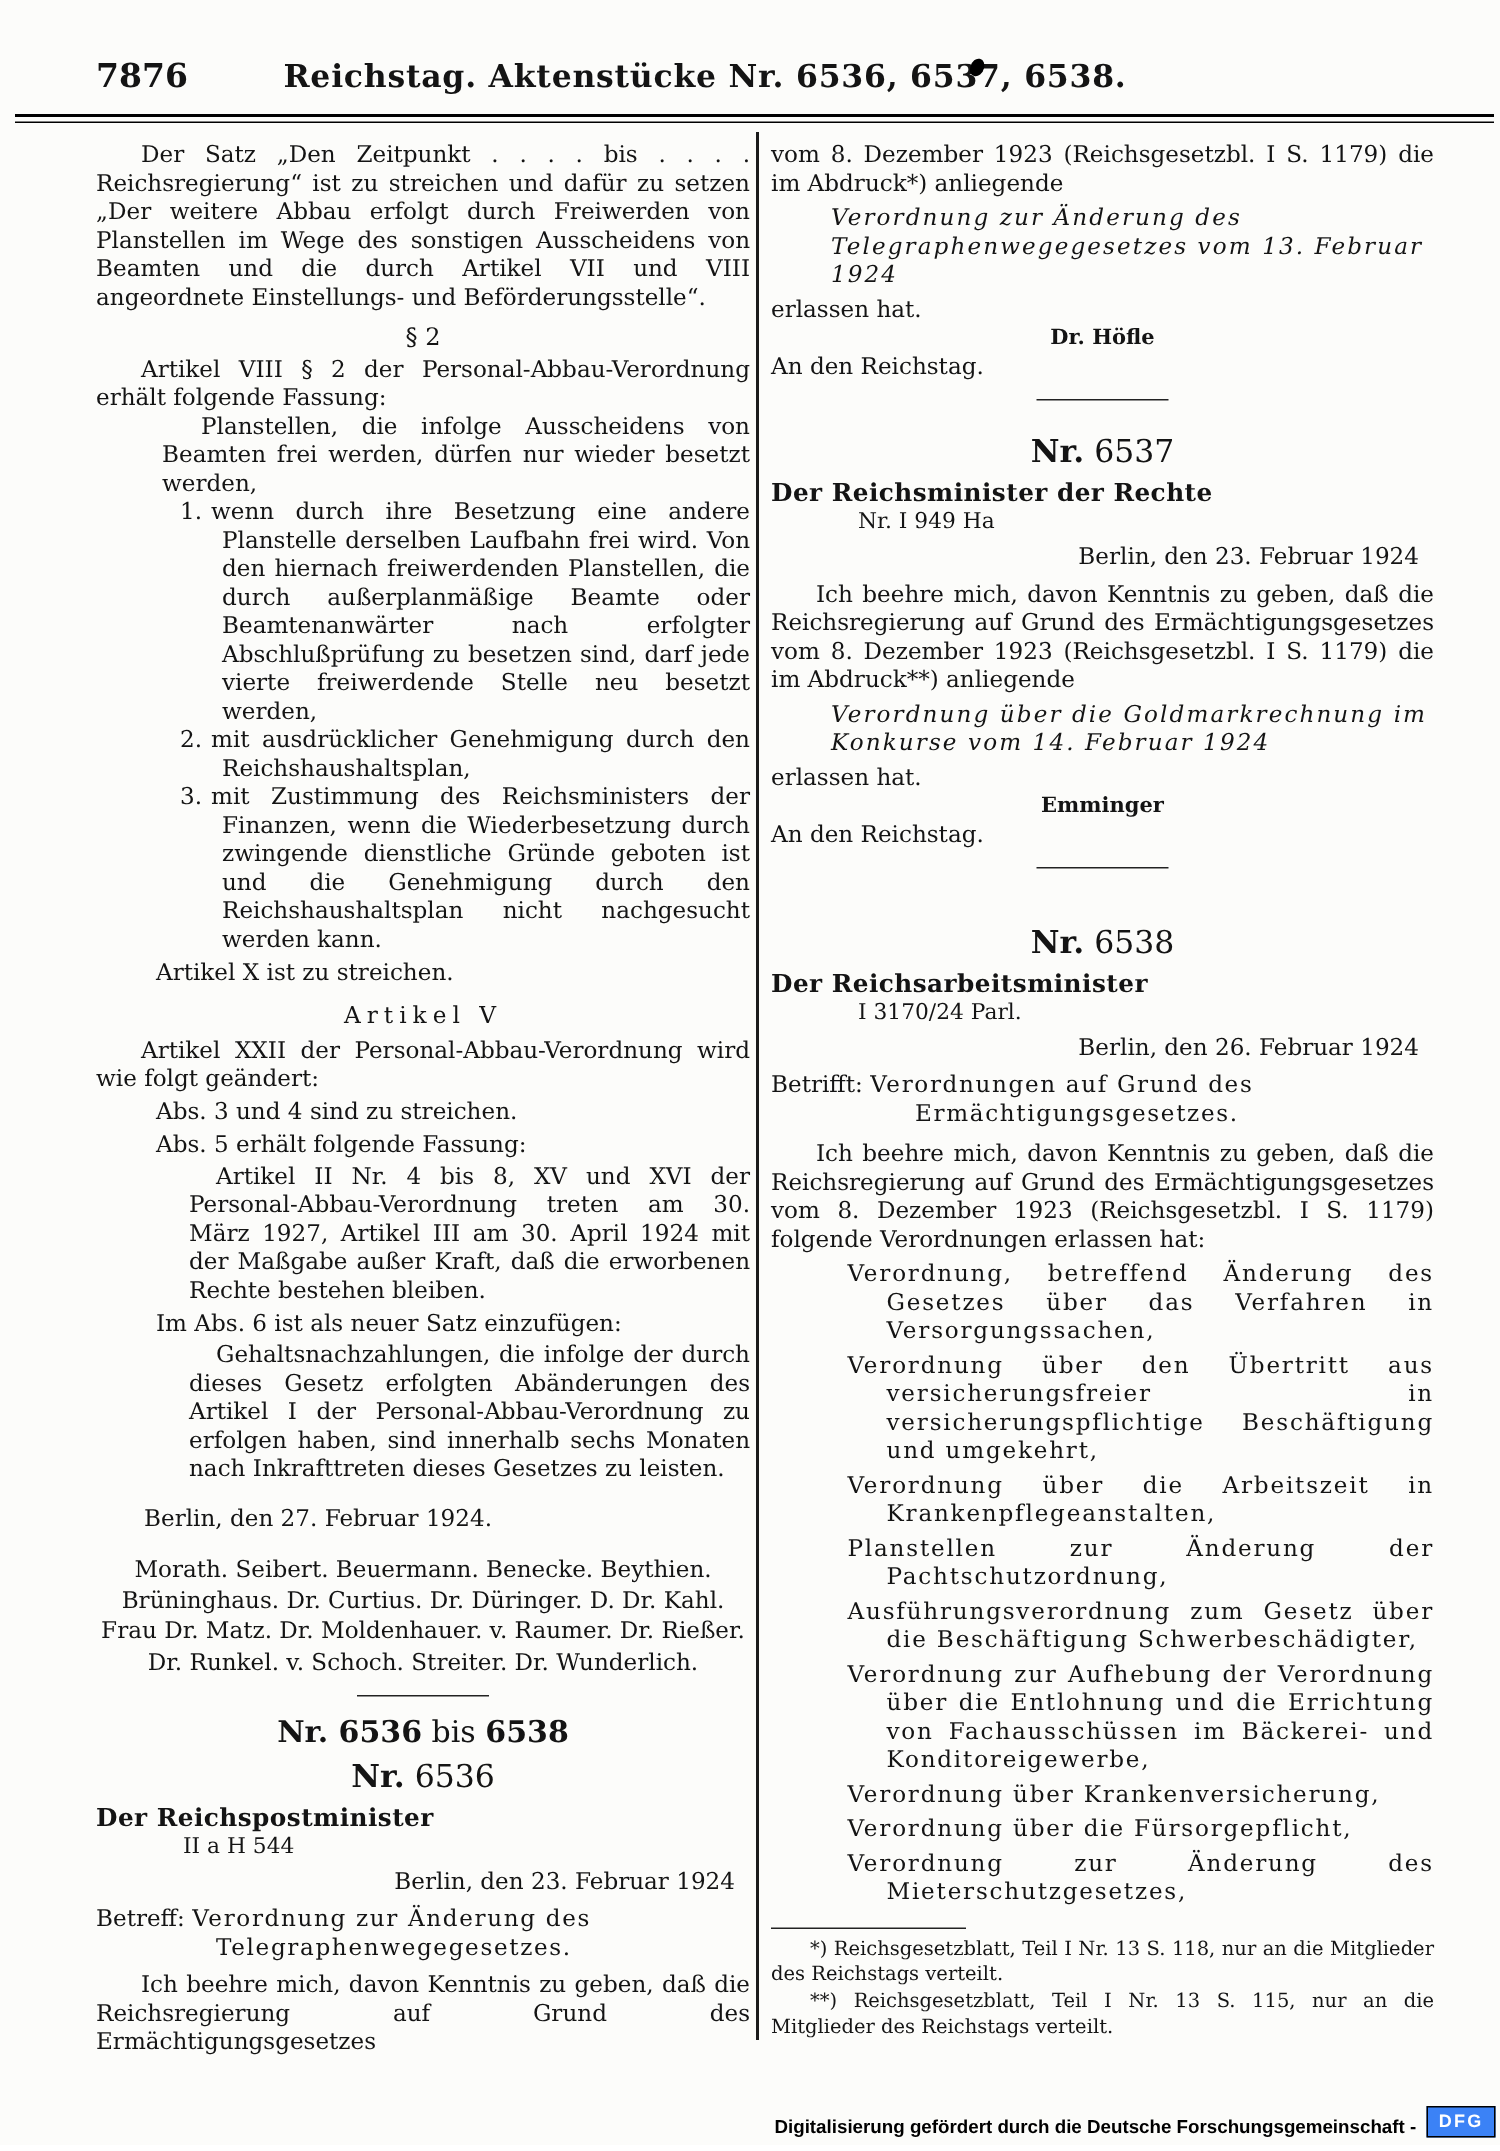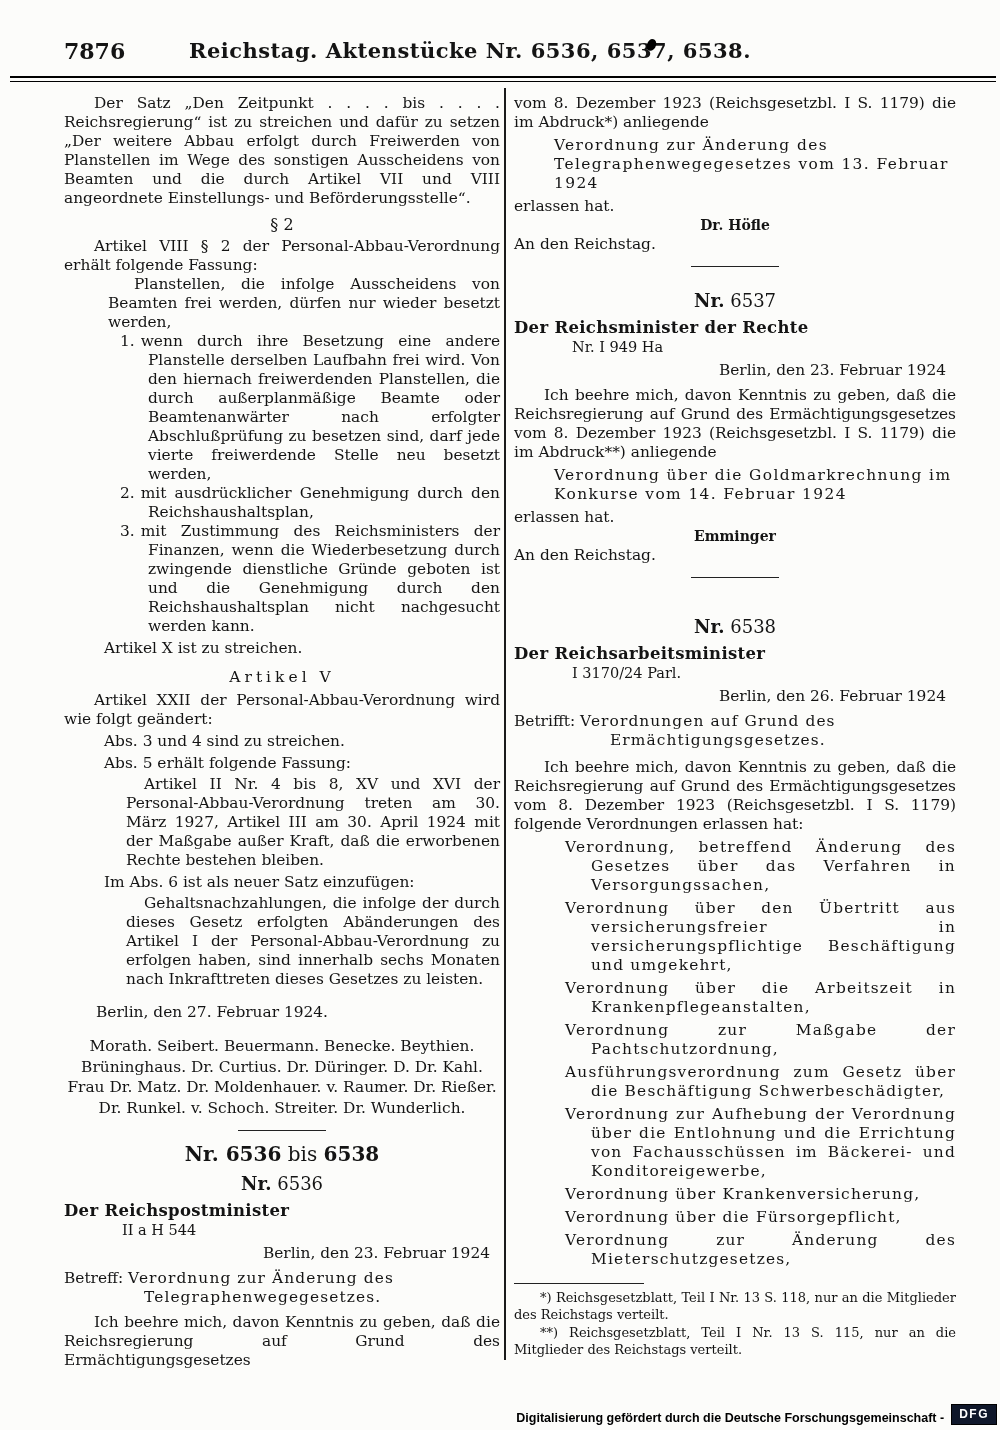--- a/index.html
+++ b/index.html
@@ -28,28 +28,28 @@
   .h-artikel{text-align:center;letter-spacing:4px;font-size:15.5px;margin:10px 0 4px;}
   .list-item{margin:0;padding-left:84px;text-indent:-28px;text-align:justify;}
   .list-num{padding-right:6px;}
   .sub{padding-left:40px;margin-top:3px;}
   .block-quote{padding-left:62px;text-indent:18px;margin-top:2px;text-align:justify;}
   .block-quote2{padding-left:44px;text-indent:26px;text-align:justify;}
   .date-left{text-indent:32px;margin-top:14px;}
   .signatures{margin-top:14px;text-align:center;line-height:20.5px;}
   .divider{width:88px;border-top:1.6px solid #222;margin:12px auto 10px;}
   .h-nr-range{text-align:center;font-size:20px;margin:14px 0 4px;}
-  .h-nr{text-align:center;font-size:18px;margin:10px 0 8px;}
+  .h-nr{text-align:center;font-size:21px;margin:10px 0 8px;}
   .bold{font-weight:bold;}
   .minister{font-weight:bold;font-size:16.5px;margin-top:2px;letter-spacing:.3px;}
   .ref-line{padding-left:58px;font-size:14.5px;margin:1px 0 4px;}
   .date-right{text-align:right;padding-right:10px;margin:2px 0 6px;}
   .betreff{padding-left:80px;text-indent:-80px;margin:4px 0 6px;}
   .spaced-sm{letter-spacing:1.1px;}
-  .vo-block{padding-left:40px;margin:4px 0;letter-spacing:1.4px;text-align:left;}
+  .vo-block{padding-left:40px;margin:4px 0;letter-spacing:1.4px;text-align:left;font-style:italic;}
   .sig-name{text-align:center;font-weight:bold;font-size:14px;margin:0 0;}
   .vo-item{padding-left:77px;text-indent:-26px;margin:4px 0;letter-spacing:1.2px;text-align:justify;}
   .footnote-rule{width:130px;border-top:1.2px solid #222;margin:14px 0 6px;}
   .footnote{font-size:13px;line-height:16.5px;text-indent:26px;text-align:justify;margin:0 0 2px;}
   
   .dfg-footer{position:absolute;right:3px;bottom:5px;display:flex;align-items:flex-end;gap:7px;
     font-family:"Liberation Sans", sans-serif;font-size:12.5px;font-weight:bold;color:#000;margin-left:35px;}
   .dfg-logo{display:inline-block;color:#fff;padding:2px 7px 3px;font-size:12px;font-weight:bold;letter-spacing:1.5px;border:1px solid #000;}
 </style>
 </head>
@@ -139,30 +139,30 @@
     <div class="ref-line">I 3170/24 Parl.</div>
     <div class="date-right">Berlin, den 26. Februar 1924</div>
 
     <div class="betreff" style="padding-left:96px;text-indent:-96px;"><span>Betrifft:</span> <span class="spaced-sm">Verordnungen auf Grund des Ermächtigungsgesetzes.</span></div>
 
     <p class="p first-indent" style="margin-top:8px;">Ich beehre mich, davon Kenntnis zu geben, daß die Reichsregierung auf Grund des Ermächtigungsgesetzes vom 8. Dezember 1923 (Reichsgesetzbl. I S. 1179) folgende Verordnungen erlassen hat:</p>
 
     <div class="vo-item">Verordnung, betreffend Änderung des Gesetzes über das Verfahren in Versorgungssachen,</div>
     <div class="vo-item">Verordnung über den Übertritt aus versicherungsfreier in versicherungspflichtige Beschäftigung und umgekehrt,</div>
     <div class="vo-item">Verordnung über die Arbeitszeit in Krankenpflegeanstalten,</div>
-    <div class="vo-item">Verordnung zur Maßgabe der Pachtschutzordnung,</div>
+    <div class="vo-item">Planstellen zur Änderung der Pachtschutzordnung,</div>
     <div class="vo-item">Ausführungsverordnung zum Gesetz über die Beschäftigung Schwerbeschädigter,</div>
     <div class="vo-item">Verordnung zur Aufhebung der Verordnung über die Entlohnung und die Errichtung von Fachausschüssen im Bäckerei- und Konditoreigewerbe,</div>
     <div class="vo-item">Verordnung über Krankenversicherung,</div>
     <div class="vo-item">Verordnung über die Fürsorgepflicht,</div>
     <div class="vo-item">Verordnung zur Änderung des Mieterschutzgesetzes,</div>
 
     <div class="footnote-rule"></div>
     <p class="footnote">*) Reichsgesetzblatt, Teil I Nr. 13 S. 118, nur an die Mitglieder des Reichstags verteilt.</p>
     <p class="footnote">**) Reichsgesetzblatt, Teil I Nr. 13 S. 115, nur an die Mitglieder des Reichstags verteilt.</p>
   </div>
 
   <div class="dfg-footer">
     <span>Digitalisierung gefördert durch die Deutsche Forschungsgemeinschaft -</span>
-    <span class="dfg-logo" style="background: #0f172a;">DFG</span>
+    <span class="dfg-logo" style="background: #3b82f6;">DFG</span>
   </div>
 
 </div>
 
 </body></html>

